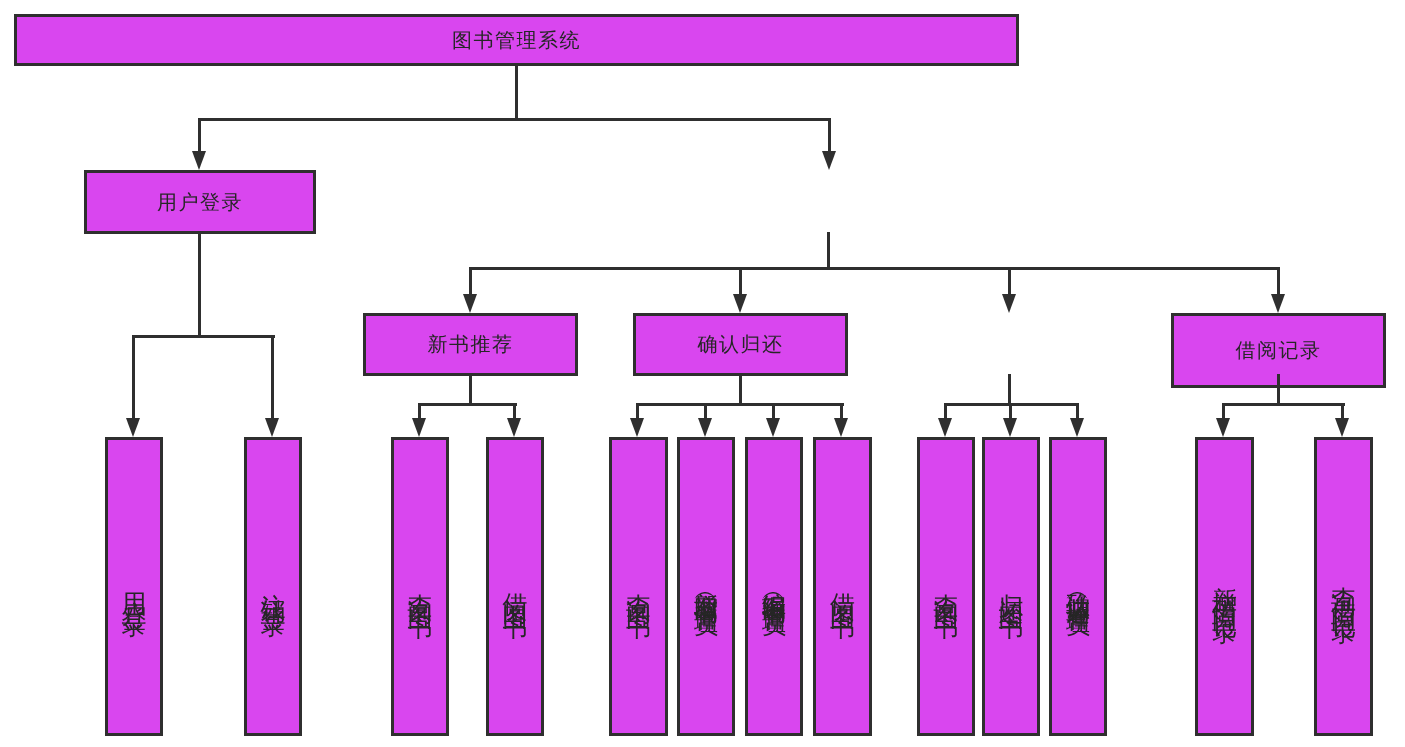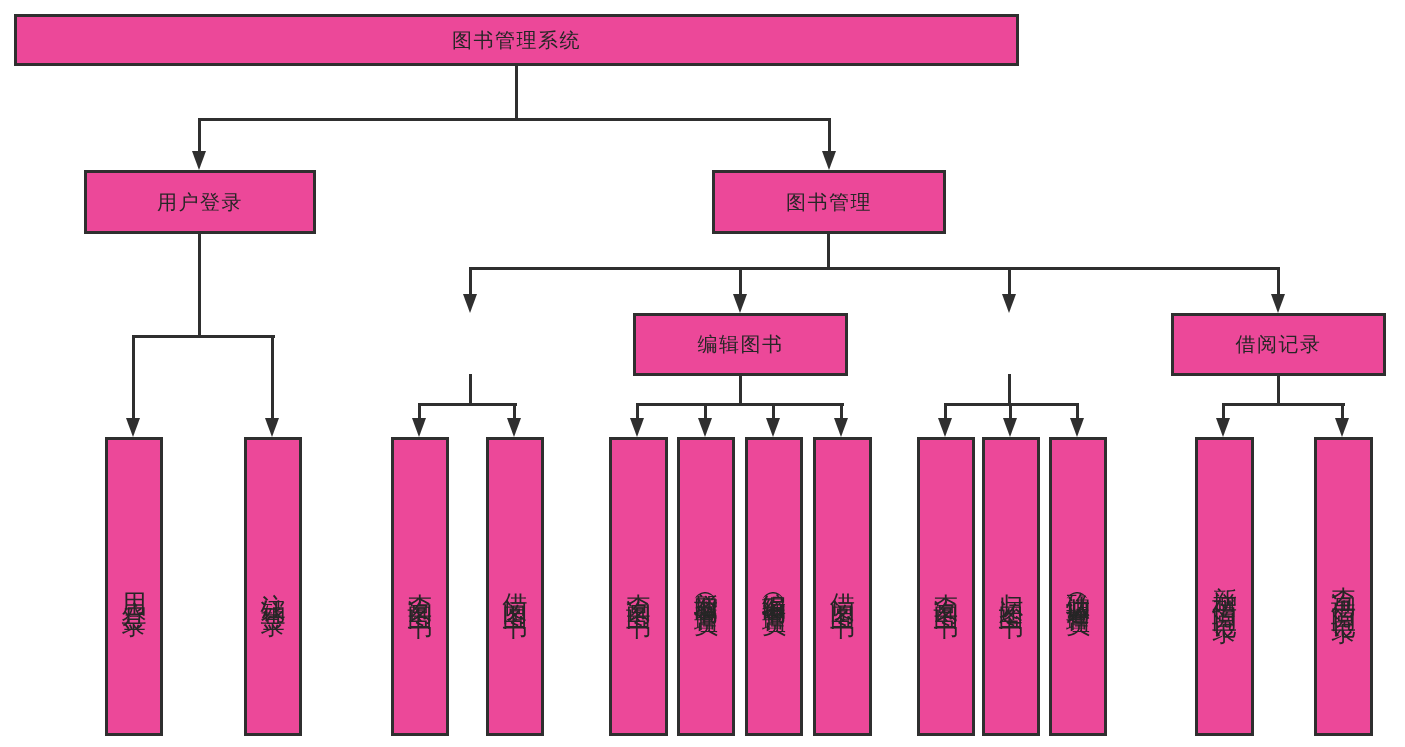--- a/index.html
+++ b/index.html
@@ -7,21 +7,21 @@
     position: relative;
     width: 1405px;
     height: 747px;
     background: #ffffff;
     font-family: "Liberation Sans", "DejaVu Sans", sans-serif;
     overflow: hidden;
   }
   .node {
     position: absolute;
     box-sizing: border-box;
-    background: #ec4899;
+    background: #d946ef;
     border: 3px solid #2f2f2f;
     display: flex;
     align-items: center;
     justify-content: center;
   }
   .hlabel {
     font-size: 20px;
     letter-spacing: 1.5px;
     color: #262626;
     white-space: nowrap;
@@ -81,44 +81,44 @@
   <div>
     <div class="line" style="left:515px; top:64px; width:3px; height:57px;"></div>
     <div class="line" style="left:198px; top:118px; width:633px; height:3px;"></div>
     <div class="arrow" style="left:198px; top:118px; height:33px;"></div>
     <div class="arrow" style="left:828px; top:118px; height:33px;"></div>
   </div>
 
   <div class="node" style="left:84px; top:170px; width:232px; height:64px;">
     <span class="hlabel">用户登录</span>
   </div>
-  <div class="node" style="left:712px; top:170px; width:234px; height:64px;">
-    <span class="hlabel">图书管理</span>
-  </div>
 
   <div>
     <div class="line" style="left:198px; top:232px; width:3px; height:106px;"></div>
     <div class="line" style="left:132px; top:335px; width:143px; height:3px;"></div>
     <div class="arrow" style="left:132px; top:335px; height:83px;"></div>
     <div class="arrow" style="left:271px; top:335px; height:83px;"></div>
   </div>
 
   <div>
     <div class="line" style="left:827px; top:232px; width:3px; height:38px;"></div>
     <div class="line" style="left:469px; top:267px; width:811px; height:3px;"></div>
     <div class="arrow" style="left:469px; top:267px; height:27px;"></div>
     <div class="arrow" style="left:739px; top:267px; height:27px;"></div>
     <div class="arrow" style="left:1008px; top:267px; height:27px;"></div>
     <div class="arrow" style="left:1277px; top:267px; height:27px;"></div>
   </div>
 
+  <div class="node" style="left:363px; top:313px; width:215px; height:63px;">
+    <span class="hlabel">新书推荐</span>
+  </div>
   <div class="node" style="left:633px; top:313px; width:215px; height:63px;">
-    <span class="hlabel">编辑图书</span>
+    <span class="hlabel">确认归还</span>
   </div>
-  <div class="node" style="left:1171px; top:313px; width:215px; height:63px;">
+  <div class="node" style="left:1171px; top:313px; width:215px; height:75px;">
     <span class="hlabel">借阅记录</span>
   </div>
 
   <div>
     <div class="line" style="left:469px; top:374px; width:3px; height:32px;"></div>
     <div class="line" style="left:418px; top:403px; width:99px; height:3px;"></div>
     <div class="arrow" style="left:418px; top:403px; height:15px;"></div>
     <div class="arrow" style="left:513px; top:403px; height:15px;"></div>
   </div>
 

